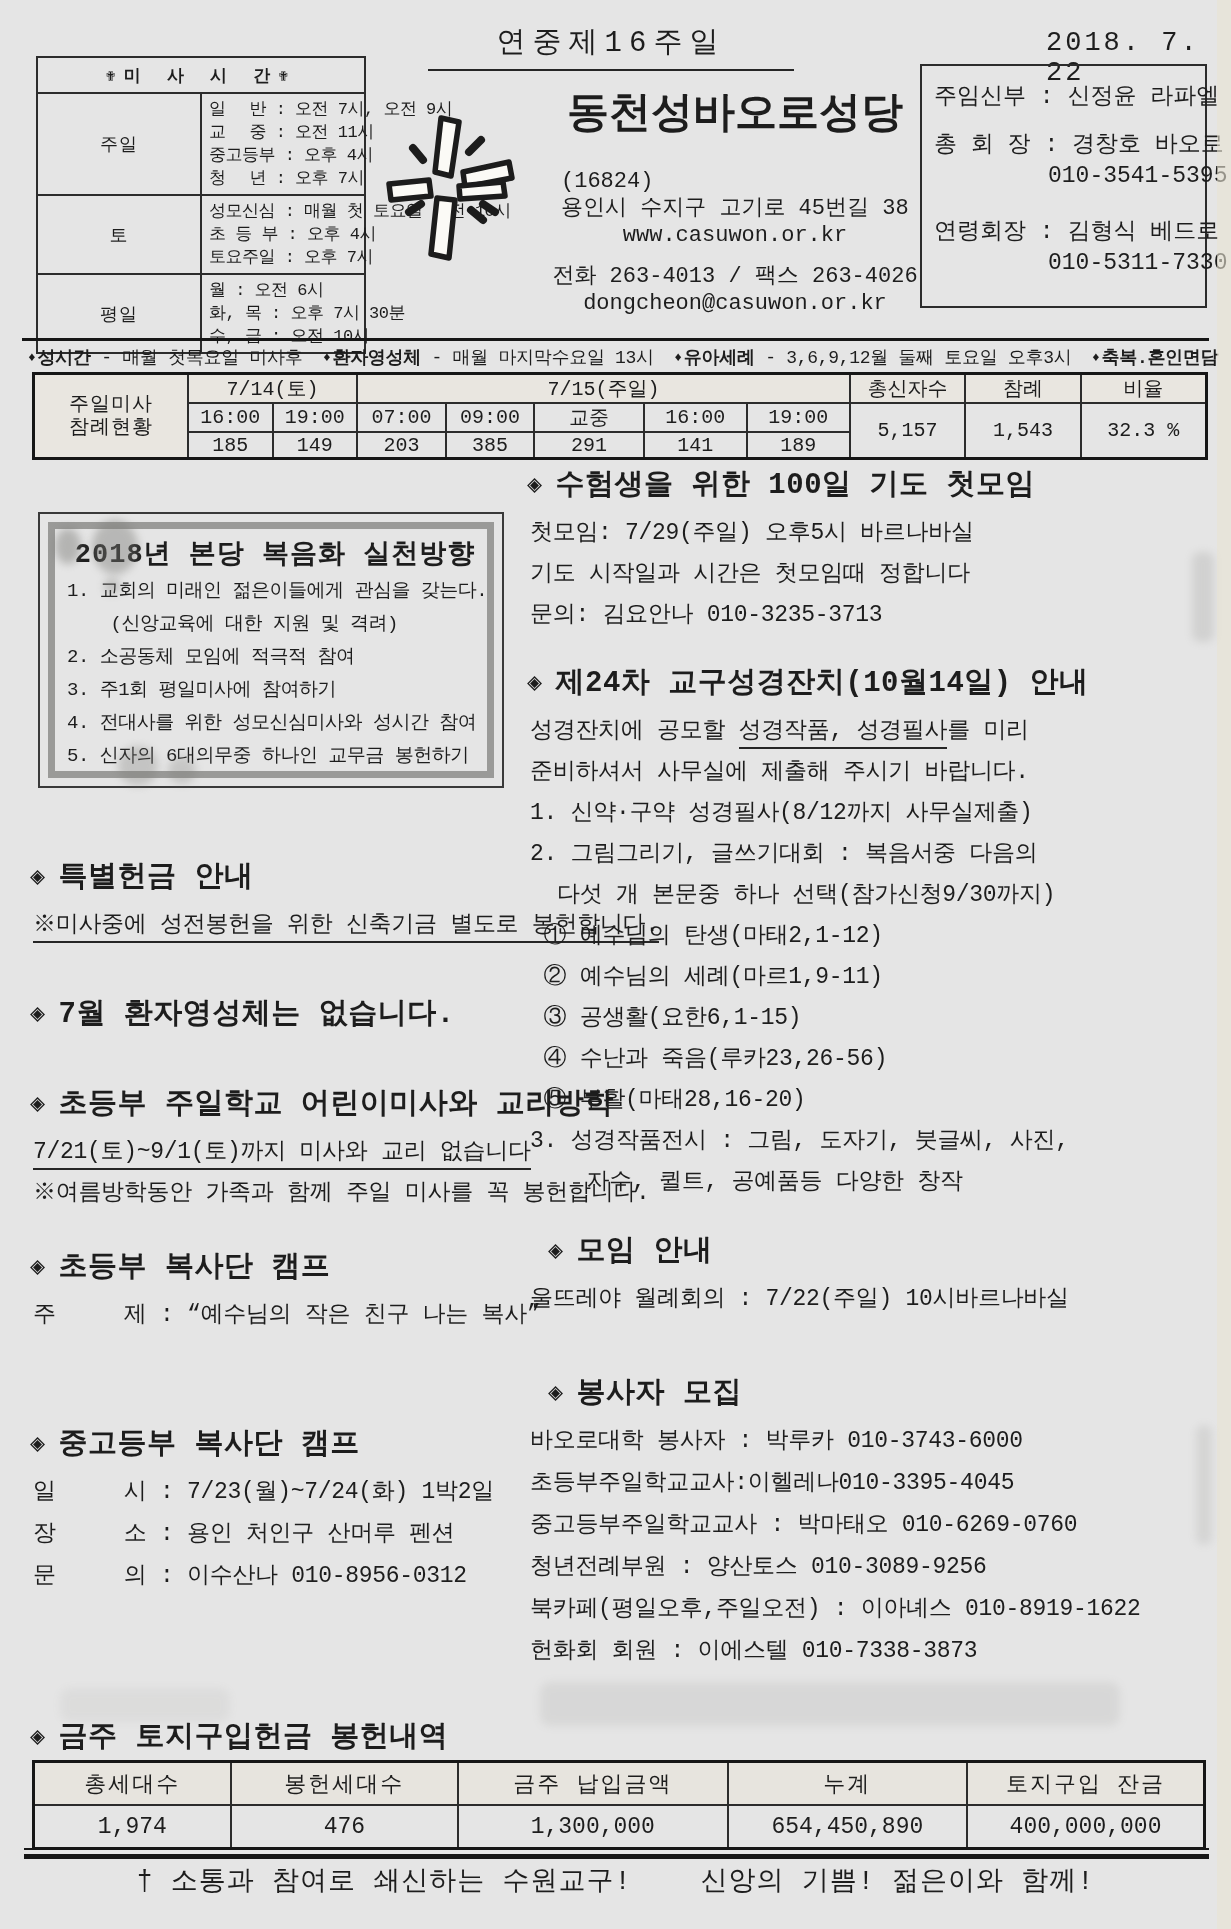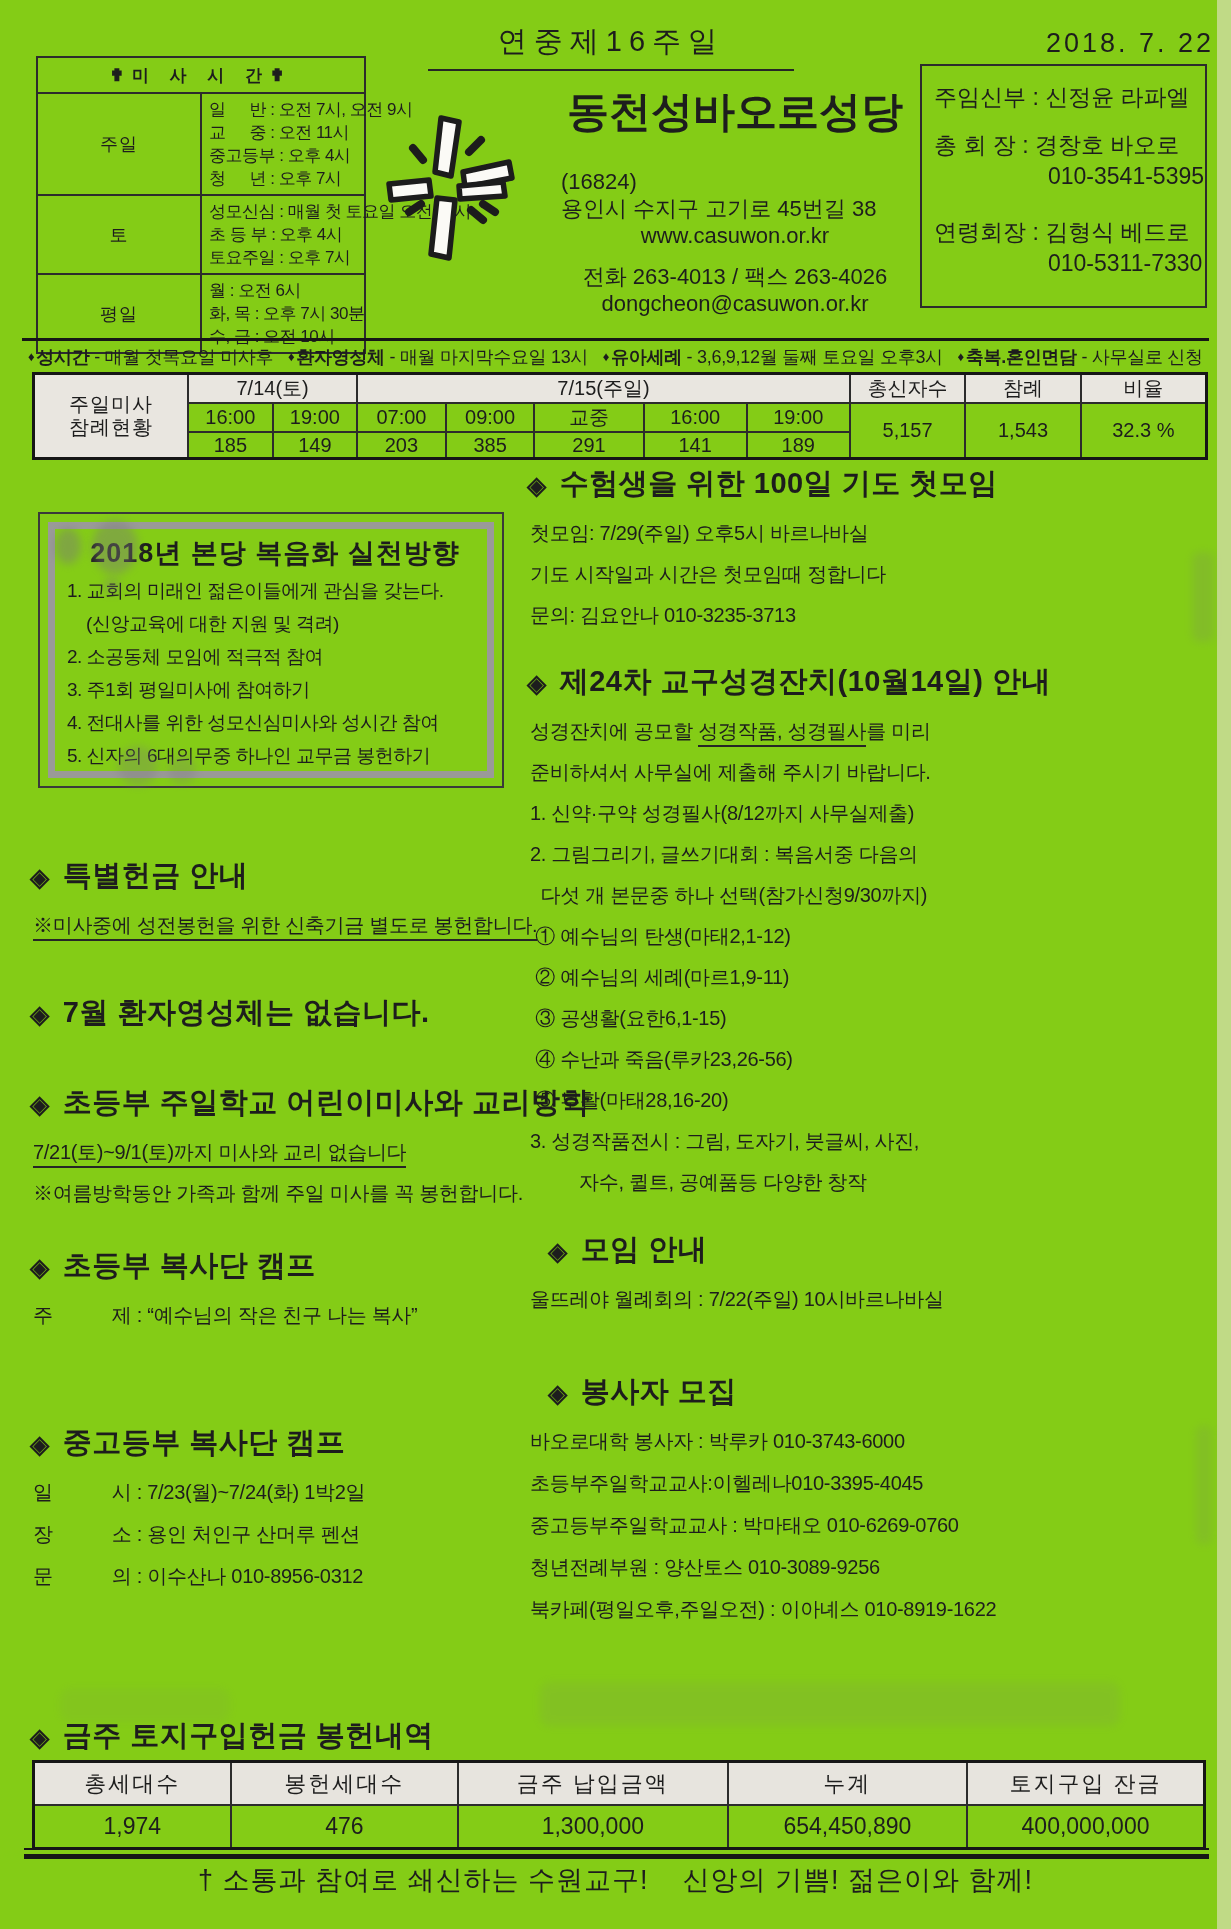--- a/index.html
+++ b/index.html
@@ -1,19 +1,19 @@
 <!DOCTYPE html>
 <html><head>
 <meta charset="utf-8">
 <style>
   html,body{margin:0;padding:0;background:#d9d5cd;}
   .page{
     position:relative;margin:0 auto;width:1231px;height:1929px;
-    background:#84cc16;color:#1d1d1d;
-    font-family:Liberation Sans, sans-serif;
+    background:#e5e5e5;color:#1d1d1d;
+    font-family:Liberation Mono, monospace;
     overflow:hidden;
   }
   .abs{position:absolute;}
   .scan-edge{position:absolute;right:0;top:0;width:14px;height:100%;background:#e8e2d2;opacity:.6;}
   .smudge{position:absolute;border-radius:50%;background:#7a7a76;filter:blur(4px);}
 
   
   .masthead-title{left:428px;top:22px;width:366px;text-align:center;font-size:29px;
     letter-spacing:7px;padding-bottom:7px;border-bottom:2px solid #262626;}
   .masthead-date{left:1046px;top:28px;font-size:27px;letter-spacing:3px;}
@@ -75,21 +75,21 @@
   .evang-title{text-align:center;font-size:27px;font-weight:bold;letter-spacing:1px;}
   .evang-items{margin-top:8px;display:flex;flex-direction:column;gap:9px;}
   .evang-item{font-size:19px;line-height:24px;white-space:pre;letter-spacing:-0.5px;}
 
   
   .sec{position:absolute;}
   .sec-title{display:flex;align-items:center;gap:13px;font-size:29px;font-weight:bold;
     letter-spacing:0.5px;white-space:pre;}
   .bullet{font-size:25px;line-height:1;transform:translateY(1px);}
   .lines{display:flex;flex-direction:column;margin-top:15px;padding-left:3px;}
-  .line{font-size:20px;line-height:28px;white-space:pre;letter-spacing:-0.3px;}
+  .line{font-size:23px;line-height:28px;white-space:pre;letter-spacing:-0.3px;}
   .gap13{gap:13px;} .gap14{gap:14px;} .gap15{gap:15px;}
   .u{border-bottom:2px solid #262626;padding-bottom:3px;}
 
   
   .land-table{position:absolute;left:32px;top:1760px;width:1174px;border-collapse:collapse;
     border:3px solid #161616;table-layout:fixed;}
   .land-table td{border:2px solid #2c2c2c;text-align:center;font-size:23px;height:39px;}
   .land-table tr.hdr td{background:#e7e4de;font-size:22px;letter-spacing:2px;}
   .land-title-row{left:30px;top:1716px;}
   .footer-line{left:0;top:1862px;width:1231px;text-align:center;font-size:27px;
@@ -346,20 +346,21 @@
     <div class="sec-title">
       <span class="bullet">◈</span>
       <span>봉사자 모집</span>
     </div>
     <div class="lines gap14" style="margin-left:-21px;">
       <div class="line">바오로대학 봉사자 : 박루카 010-3743-6000</div>
       <div class="line">초등부주일학교교사:이헬레나010-3395-4045</div>
       <div class="line">중고등부주일학교교사 : 박마태오 010-6269-0760</div>
       <div class="line">청년전례부원 : 양산토스 010-3089-9256</div>
       <div class="line">북카페(평일오후,주일오전) : 이아녜스 010-8919-1622</div>
+      <div class="line">헌화회 회원 : 이에스텔 010-7338-3873</div>
     </div>
   </section>
 
   <section class="sec land-title-row">
     <div class="sec-title">
       <span class="bullet">◈</span>
       <span>금주 토지구입헌금 봉헌내역</span>
     </div>
   </section>
 

